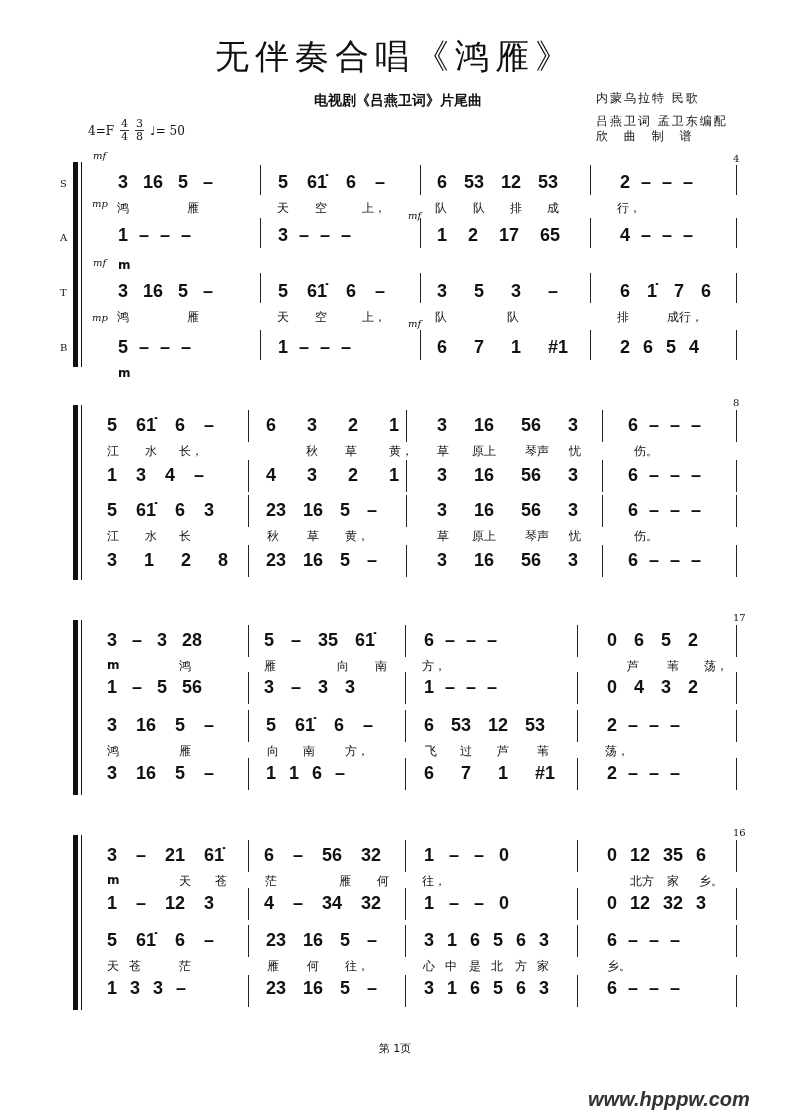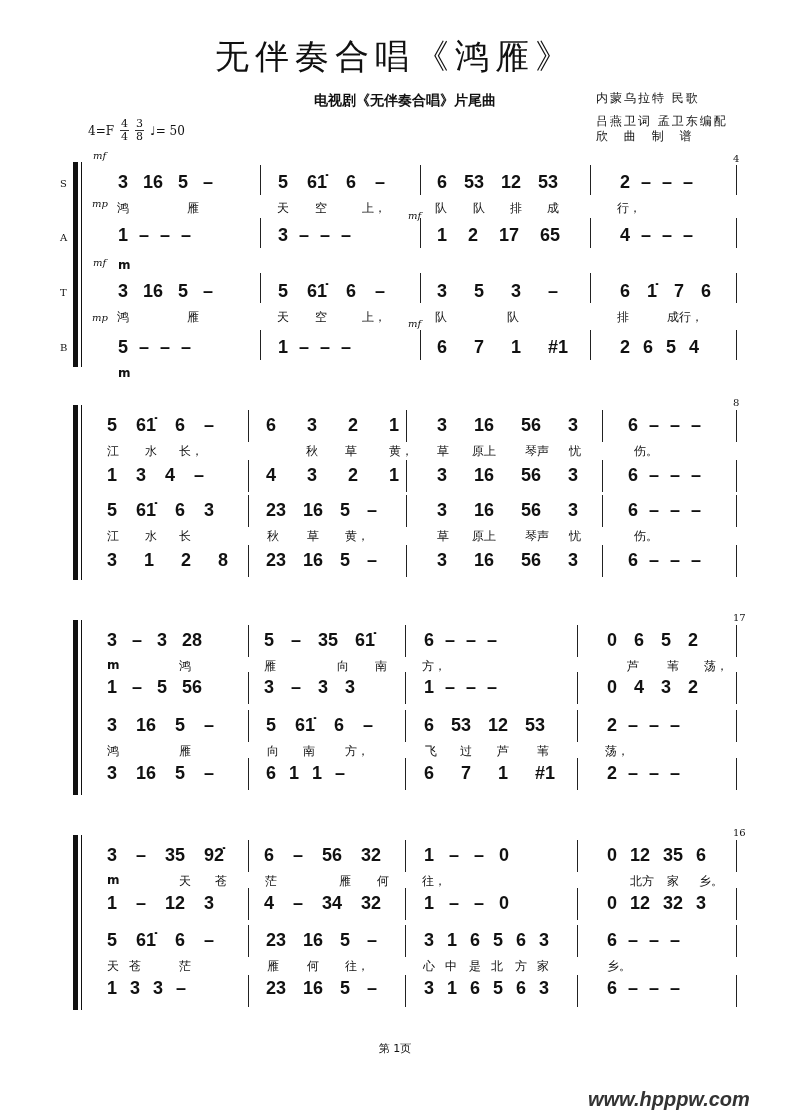--- a/index.html
+++ b/index.html
@@ -20,21 +20,21 @@
   .note { position:absolute; font-weight:bold; font-size:18px; font-family:"Liberation Sans", sans-serif; }
   .lyric { position:absolute; font-size:12px; white-space:nowrap; }
   .mnum { position:absolute; font-size:10px; font-family:"DejaVu Serif", serif; }
   .footer { left:0; width:790px; top:1041px; text-align:center; font-size:11px; }
   .watermark { left:588px; top:1088px; font-size:20px; font-weight:bold; font-style:italic; color:#333; font-family:"Liberation Sans", sans-serif; }
 </style>
 </head>
 <body>
 
 <div class="abs title">无伴奏合唱《鸿雁》</div>
-<div class="abs subtitle">电视剧《无伴奏合唱》片尾曲</div>
+<div class="abs subtitle">电视剧《吕燕卫词》片尾曲</div>
 <div class="abs credit" style="top:90px">内蒙乌拉特 民歌</div>
 <div class="abs credit" style="top:113px">吕燕卫词 孟卫东编配</div>
 <div class="abs credit" style="top:128px; letter-spacing:6px">欣  曲  制  谱</div>
 
 <div class="abs keysig">
   <span>4=F</span>
   <span class="frac">
     <span>4</span>
     <span>4</span>
   </span>
@@ -241,21 +241,21 @@
     <span style="position:absolute;left:160px">向</span>
     <span style="position:absolute;left:196px">南</span>
     <span style="position:absolute;left:238px">方，</span>
     <span style="position:absolute;left:318px">飞</span>
     <span style="position:absolute;left:353px">过</span>
     <span style="position:absolute;left:390px">芦</span>
     <span style="position:absolute;left:430px">苇</span>
     <span style="position:absolute;left:498px">荡，</span>
   </div>
   <div class="note" style="left:107px; top:763px; word-spacing:14px">3 16 5 –</div>
-  <div class="note" style="left:266px; top:763px; word-spacing:8px">6 1 1 –</div>
+  <div class="note" style="left:266px; top:763px; word-spacing:8px">1 1 6 –</div>
   <div class="note" style="left:424px; top:763px; word-spacing:22px">6 7 1 #1</div>
   <div class="note" style="left:607px; top:763px; word-spacing:6px">2 – – –</div>
 </div>
 
 <div>
   <div class="abs bracket" style="left:73px; top:835px; height:175px"></div>
   <div class="abs bracket-thin" style="left:81px; top:835px; height:175px"></div>
   <div class="mnum" style="left:733px; top:827px">16</div>
   <div class="abs bar" style="left:248px; top:840px; height:32px"></div>
   <div class="abs bar" style="left:405px; top:840px; height:32px"></div>
@@ -267,21 +267,21 @@
   <div class="abs bar" style="left:736px; top:888px; height:32px"></div>
   <div class="abs bar" style="left:248px; top:925px; height:32px"></div>
   <div class="abs bar" style="left:405px; top:925px; height:32px"></div>
   <div class="abs bar" style="left:577px; top:925px; height:32px"></div>
   <div class="abs bar" style="left:736px; top:925px; height:32px"></div>
   <div class="abs bar" style="left:248px; top:975px; height:32px"></div>
   <div class="abs bar" style="left:405px; top:975px; height:32px"></div>
   <div class="abs bar" style="left:577px; top:975px; height:32px"></div>
   <div class="abs bar" style="left:736px; top:975px; height:32px"></div>
 
-  <div class="note" style="left:107px; top:845px; word-spacing:14px">3 – 35 92̇</div>
+  <div class="note" style="left:107px; top:845px; word-spacing:14px">3 – 21 61̇</div>
   <div class="note" style="left:264px; top:845px; word-spacing:14px">6 – 56 32</div>
   <div class="note" style="left:424px; top:845px; word-spacing:10px">1 – – 0</div>
   <div class="note" style="left:607px; top:845px; word-spacing:8px">0 12 35 6</div>
   <div class="lyric" style="left:107px; top:873px">
     <span style="position:absolute;left:0; font-weight:bold">m</span>
     <span style="position:absolute;left:72px">天</span>
     <span style="position:absolute;left:108px">苍</span>
     <span style="position:absolute;left:158px">茫</span>
     <span style="position:absolute;left:232px">雁</span>
     <span style="position:absolute;left:270px">何</span>

